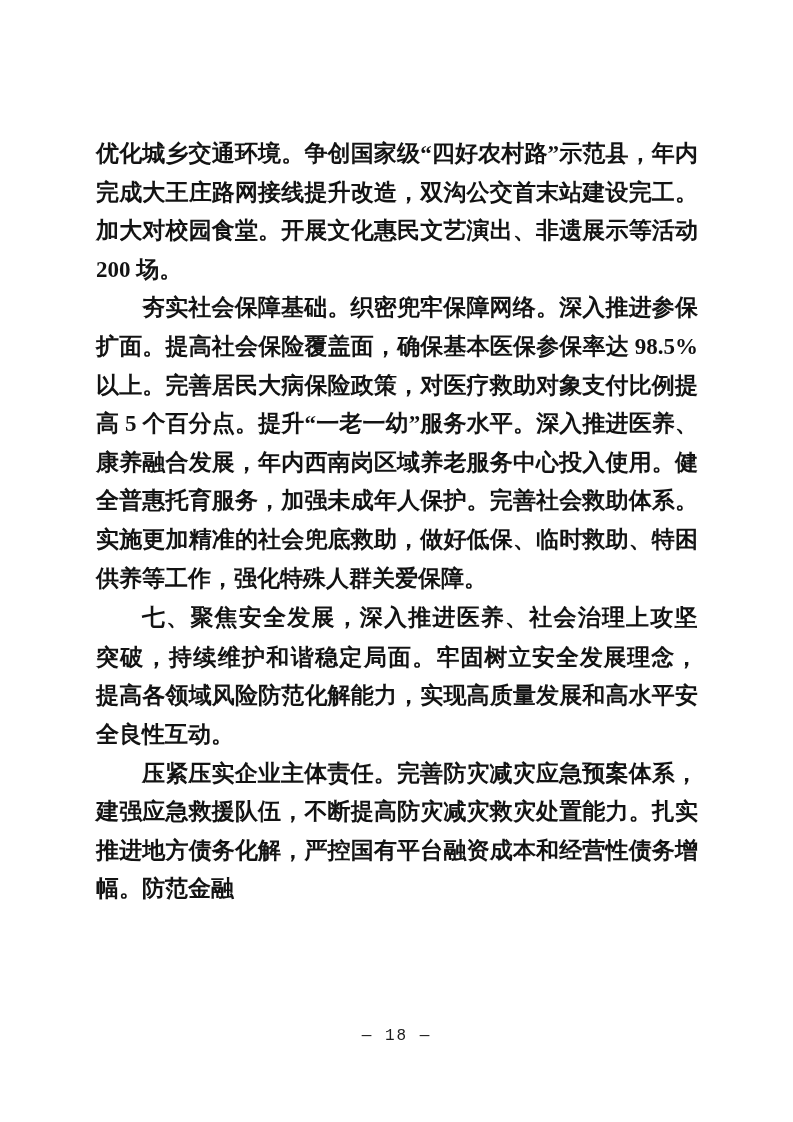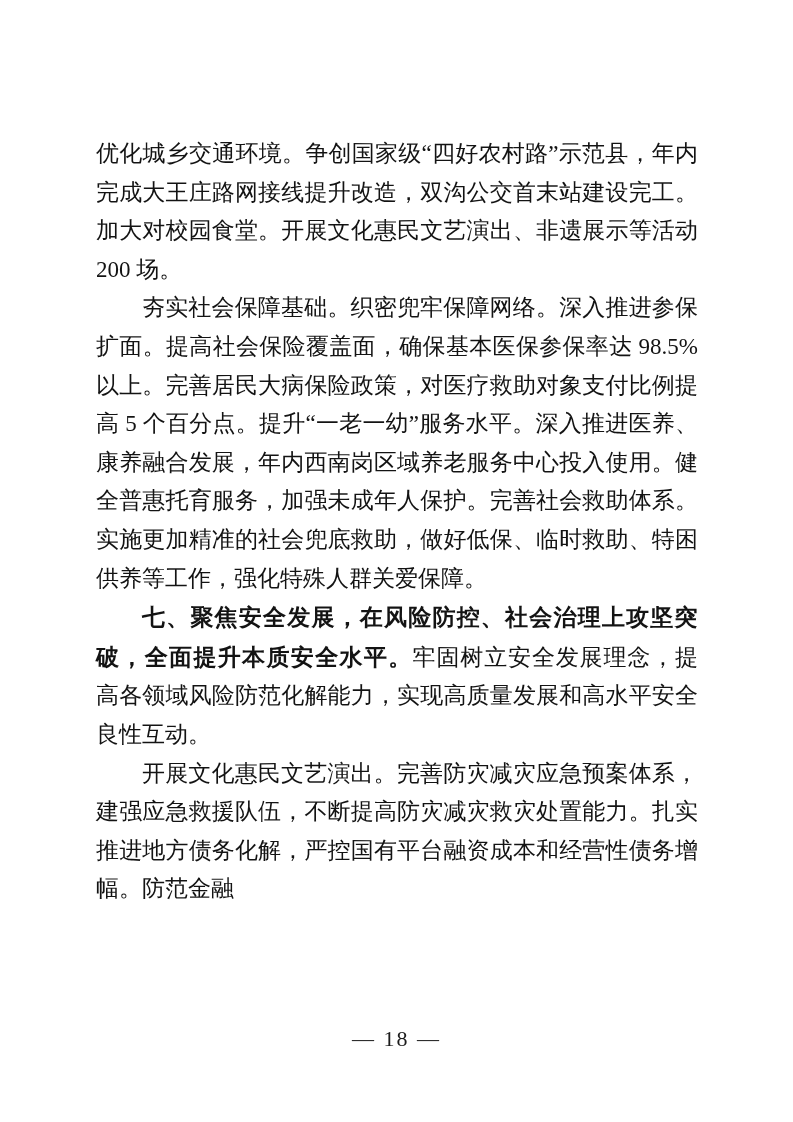--- a/index.html
+++ b/index.html
@@ -26,52 +26,52 @@
     font-size: 23px;
     line-height: 38.6px;
     color: #131313;
     text-align: justify;
     font-family: "Liberation Serif", serif;
   }
   .para.indent {
     text-indent: 2em;
   }
   .seg-regular {
-    font-weight: 400;
+    font-weight: 700;
     margin-top: 8px;
   }
   .seg-bold {
-    font-weight: 400;
+    font-weight: 700;
     margin-top: 48px;
   }
   .seg-heading {
     font-weight: 700;
     font-family: "Liberation Sans", sans-serif;
     letter-spacing: 0.5px;
   }
   .page-footer {
     position: absolute;
     top: 1026px;
     left: 0;
     width: 100%;
     text-align: center;
   }
   .page-number {
-    font-size: 22px;
+    font-size: 16px;
     color: #1c1c1c;
-    font-family: Liberation Serif, serif;
+    font-family: Liberation Mono, monospace;
     letter-spacing: 2px;
   }
 </style>
 </head>
 <body>
 
 <div class="page">
   <div class="content">
       <p class="para"><span class="seg-bold">优化城乡交通环境。</span><span class="seg-regular">争创国家级“四好农村路”示范县，年内完成大王庄路网接线提升改造，双沟公交首末站建设完工。</span><span class="seg-bold">加大对校园食堂。</span><span class="seg-regular">开展文化惠民文艺演出、非遗展示等活动 200 场。</span></p>
       <p class="para indent"><span class="seg-bold">夯实社会保障基础。</span><span class="seg-regular">织密兜牢保障网络。</span><span class="seg-bold">深入推进参保扩面。</span><span class="seg-regular">提高社会保险覆盖面，确保基本医保参保率达 98.5%以上。完善居民大病保险政策，对医疗救助对象支付比例提高 5 个百分点。</span><span class="seg-bold">提升“一老一幼”服务水平。</span><span class="seg-regular">深入推进医养、康养融合发展，年内西南岗区域养老服务中心投入使用。健全普惠托育服务，加强未成年人保护。</span><span class="seg-bold">完善社会救助体系。</span><span class="seg-regular">实施更加精准的社会兜底救助，做好低保、临时救助、特困供养等工作，强化特殊人群关爱保障。</span></p>
-      <p class="para indent"><span class="seg-heading">七、聚焦安全发展，在风险防控、社会治理上攻坚突破，全面提升本质安全水平。</span><span class="seg-regular">牢固树立安全发展理念，提高各领域风险防范化解能力，实现高质量发展和高水平安全良性互动。</span></p>
-      <p class="para indent"><span class="seg-bold">开展文化惠民文艺演出。</span><span class="seg-regular">完善防灾减灾应急预案体系，建强应急救援队伍，不断提高防灾减灾救灾处置能力。扎实推进地方债务化解，严控国有平台融资成本和经营性债务增幅。防范金融</span></p>
+      <p class="para indent"><span class="seg-heading">七、聚焦安全发展，深入推进医养、社会治理上攻坚突破，持续维护和谐稳定局面。</span><span class="seg-regular">牢固树立安全发展理念，提高各领域风险防范化解能力，实现高质量发展和高水平安全良性互动。</span></p>
+      <p class="para indent"><span class="seg-bold">压紧压实企业主体责任。</span><span class="seg-regular">完善防灾减灾应急预案体系，建强应急救援队伍，不断提高防灾减灾救灾处置能力。扎实推进地方债务化解，严控国有平台融资成本和经营性债务增幅。防范金融</span></p>
     </div>
   <div class="page-footer">
     <span class="page-number">— 18 —</span>
   </div>
 </div>
 
 </body></html>

